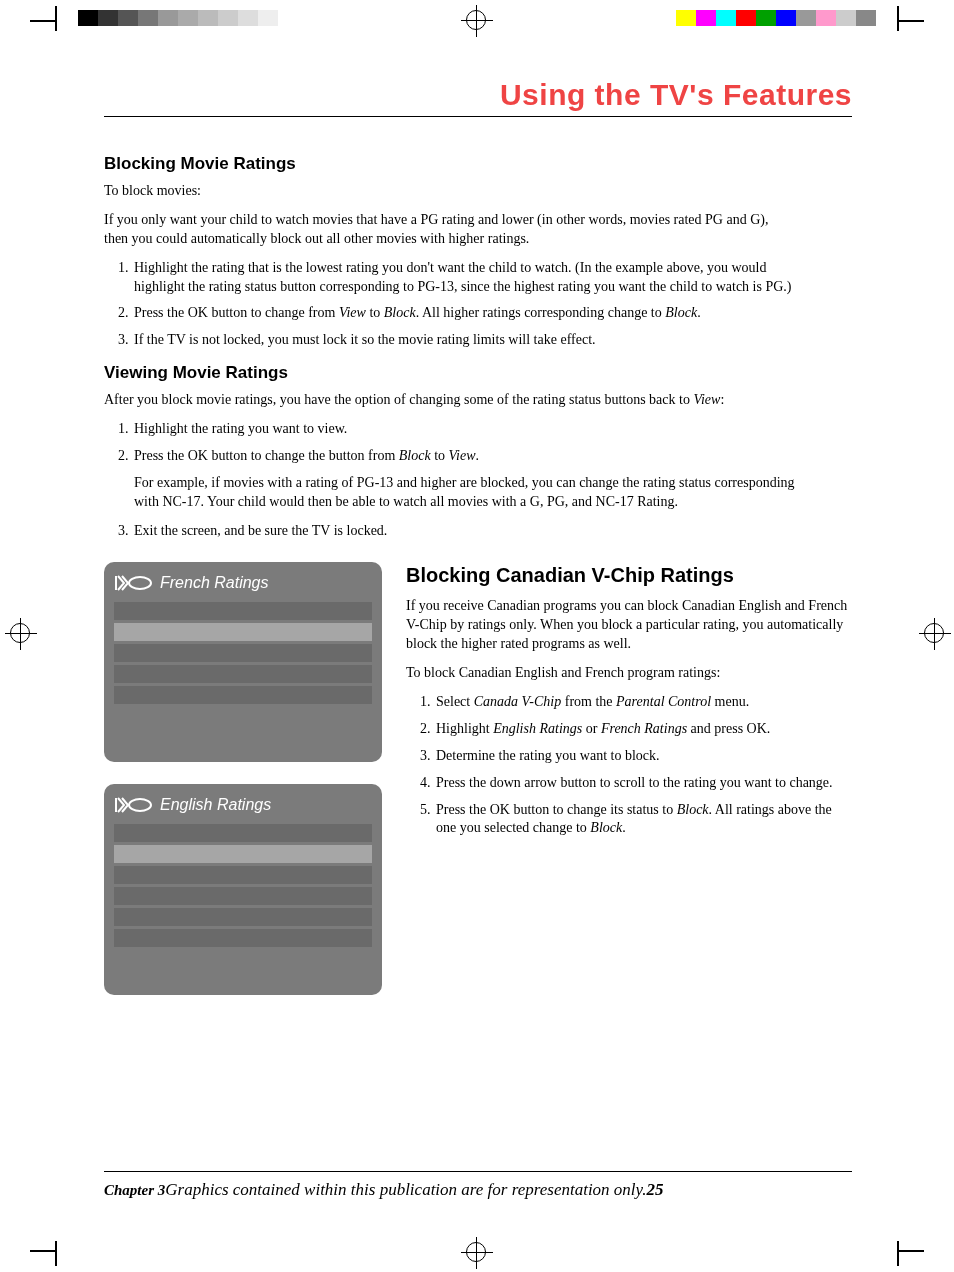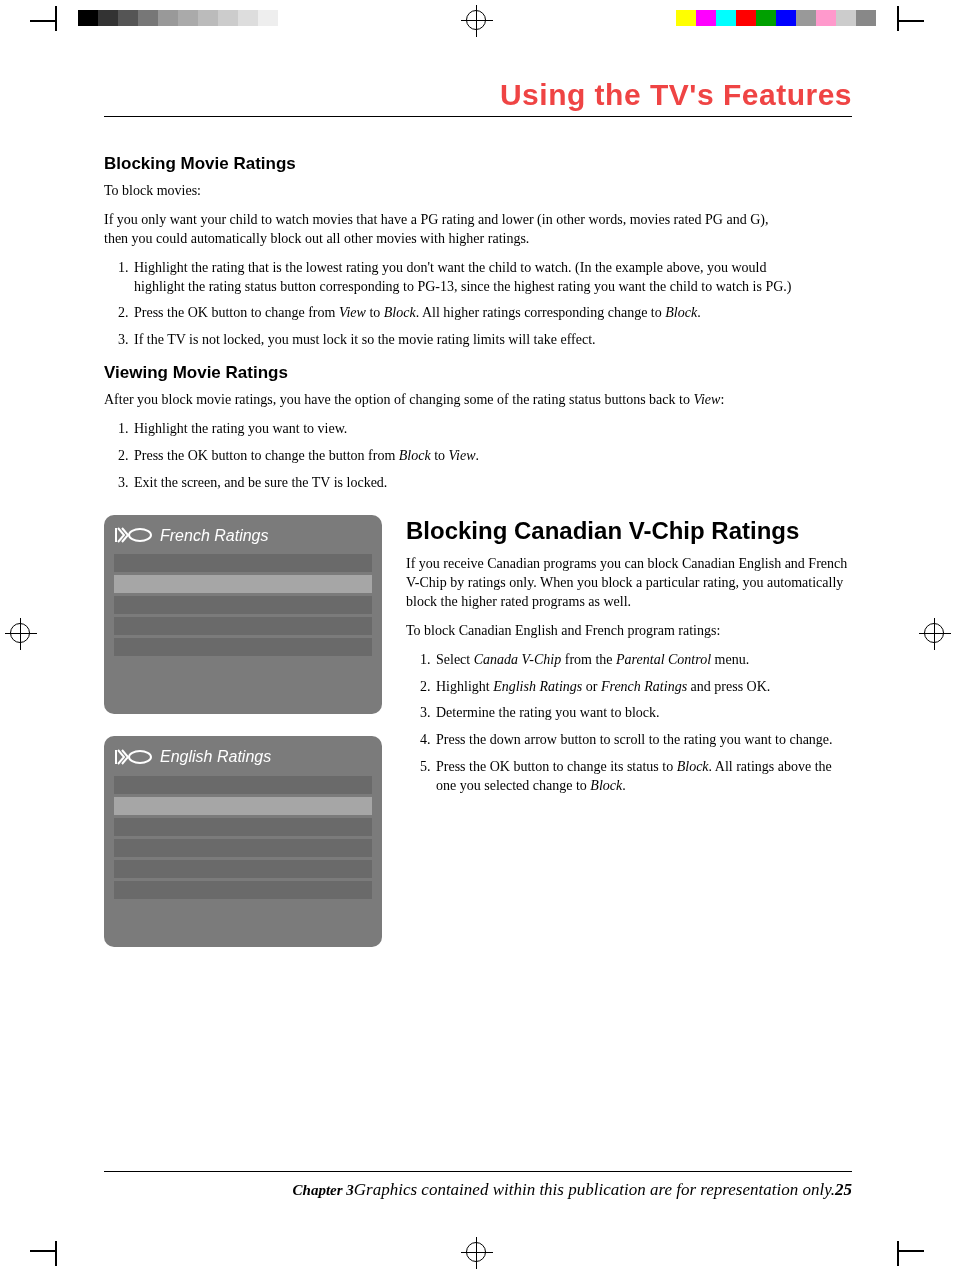--- a/index.html
+++ b/index.html
@@ -56,21 +56,21 @@
     .content { font-size: 14px; line-height: 1.35; }
     .section-heading {
       font-family: 'Segoe UI', Arial, sans-serif;
       font-weight: 700;
       font-size: 17px;
       margin-bottom: 6px;
     }
     .section-heading-large {
       font-family: 'Segoe UI', Arial, sans-serif;
       font-weight: 700;
-      font-size: 24px;
+      font-size: 20px;
       margin-bottom: 8px;
     }
     .para { margin-bottom: 10px; }
     .main-col { width: 692px; }
     ol { list-style: decimal; padding-left: 28px; margin-bottom: 12px; }
     ol li { margin-bottom: 8px; padding-left: 2px; }
     .note {
       font-family: 'Segoe UI', Arial, sans-serif;
       font-style: italic;
       font-size: 13px;
@@ -103,21 +103,21 @@
     .panel-rows { display: flex; flex-direction: column; gap: 3px; }
     .panel-row { height: 18px; background: #6a6a6a; }
     .panel-row.hl { background: #a6a6a6; }
     .footer {
       position: absolute;
       bottom: 0;
       left: 0;
       right: 0;
     }
     .footer-rule { border: none; border-top: 1px solid #000; margin-bottom: 8px; }
-    .footer-row { display: flex; align-items: baseline; justify-content: flex-end; font-family: Georgia, serif; }
+    .footer-row { display: flex; align-items: baseline; justify-content: flex-start; font-family: Georgia, serif; }
     .chapter { font-weight: 700; font-style: italic; font-size: 15px; }
     .footer-note { font-style: italic; font-size: 17px; }
     .page-num { font-weight: 700; font-style: italic; font-size: 17px; }
   </style>
 </head>
 <body>
 
 <div class="crop-mark crop-tl-h"></div>
 <div class="crop-mark crop-tl-v"></div>
 <div class="crop-mark crop-tr-h"></div>
@@ -173,20 +173,21 @@
       </ol>
 
       <div class="section-heading">Viewing Movie Ratings</div>
       <p class="para">
         <span>After you block movie ratings, you have the option of changing some of the rating status buttons back to </span><span class="italic">View</span><span>:</span>
       </p>
       <ol>
         <li>Highlight the rating you want to view.</li>
         <li>
           <span>Press the OK button to change the button from </span><span class="italic">Block</span><span> to </span><span class="italic">View</span><span>.</span>
+          <p class="para" style="margin-top:8px">For example, if movies with a rating of PG-13 and higher are blocked, you can change the rating status corresponding with NC-17. Your child would then be able to watch all movies with a G, PG, and NC-17 Rating.</p>
         </li>
         <li>Exit the screen, and be sure the TV is locked.</li>
       </ol>
     </div>
 
     <div class="two-col">
       <div class="left-col">
         <div class="panel">
           <div class="panel-title-row">
             <span class="panel-icon">

